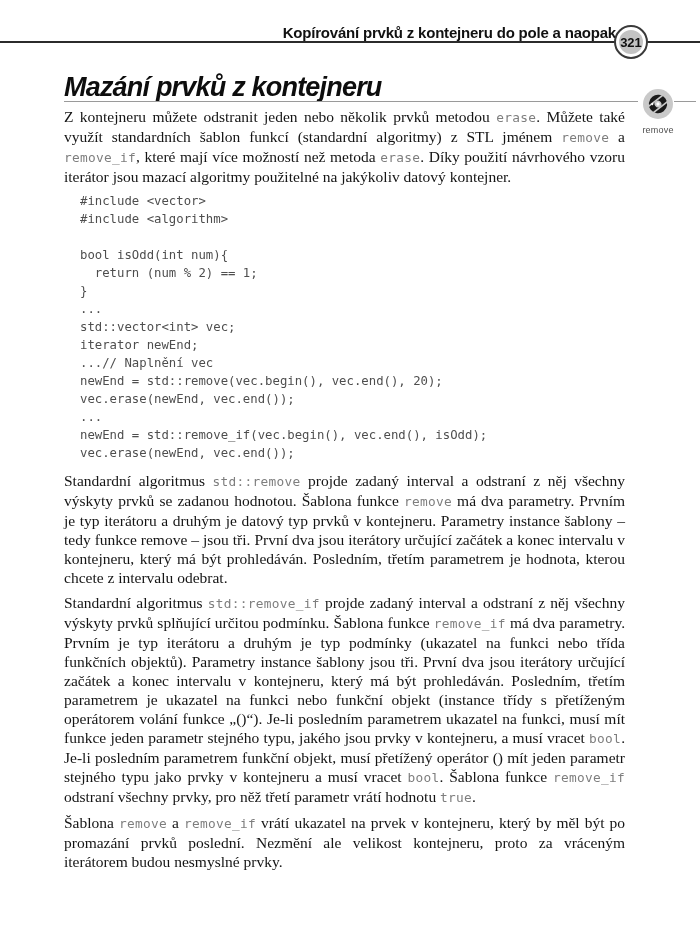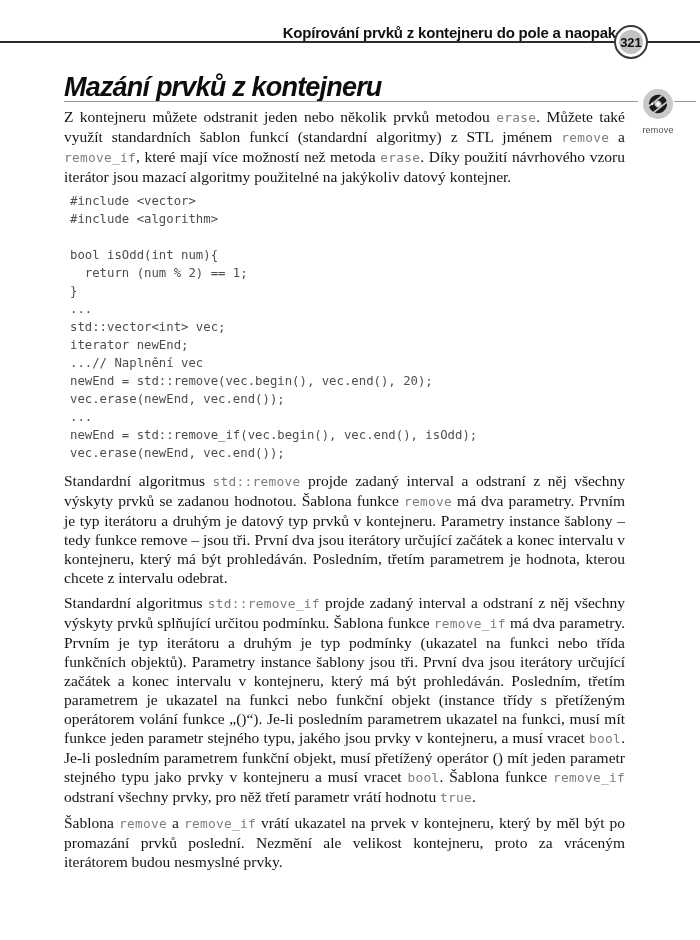--- a/index.html
+++ b/index.html
@@ -78,21 +78,21 @@
     font-size:15.5px; line-height:19px;
     text-align:justify;
     color:#141414;
   }
   .body-col p .code {
     font-family:"DejaVu Sans Mono", monospace;
     font-size:12.8px; color:#7e7e7e;
     letter-spacing:0.3px;
   }
   pre.code-block {
-    margin:3px 0 9px 6px; padding:0;
+    margin:3px 0 9px 16px; padding:0;
     font-family:"DejaVu Sans Mono", monospace;
     font-size:12.3px; line-height:18px;
     color:#4e4e4e;
   }
   pre.code-block div { min-height:18px; white-space:pre; }
 </style>
 </head>
 <body>
 
 <div class="page">

